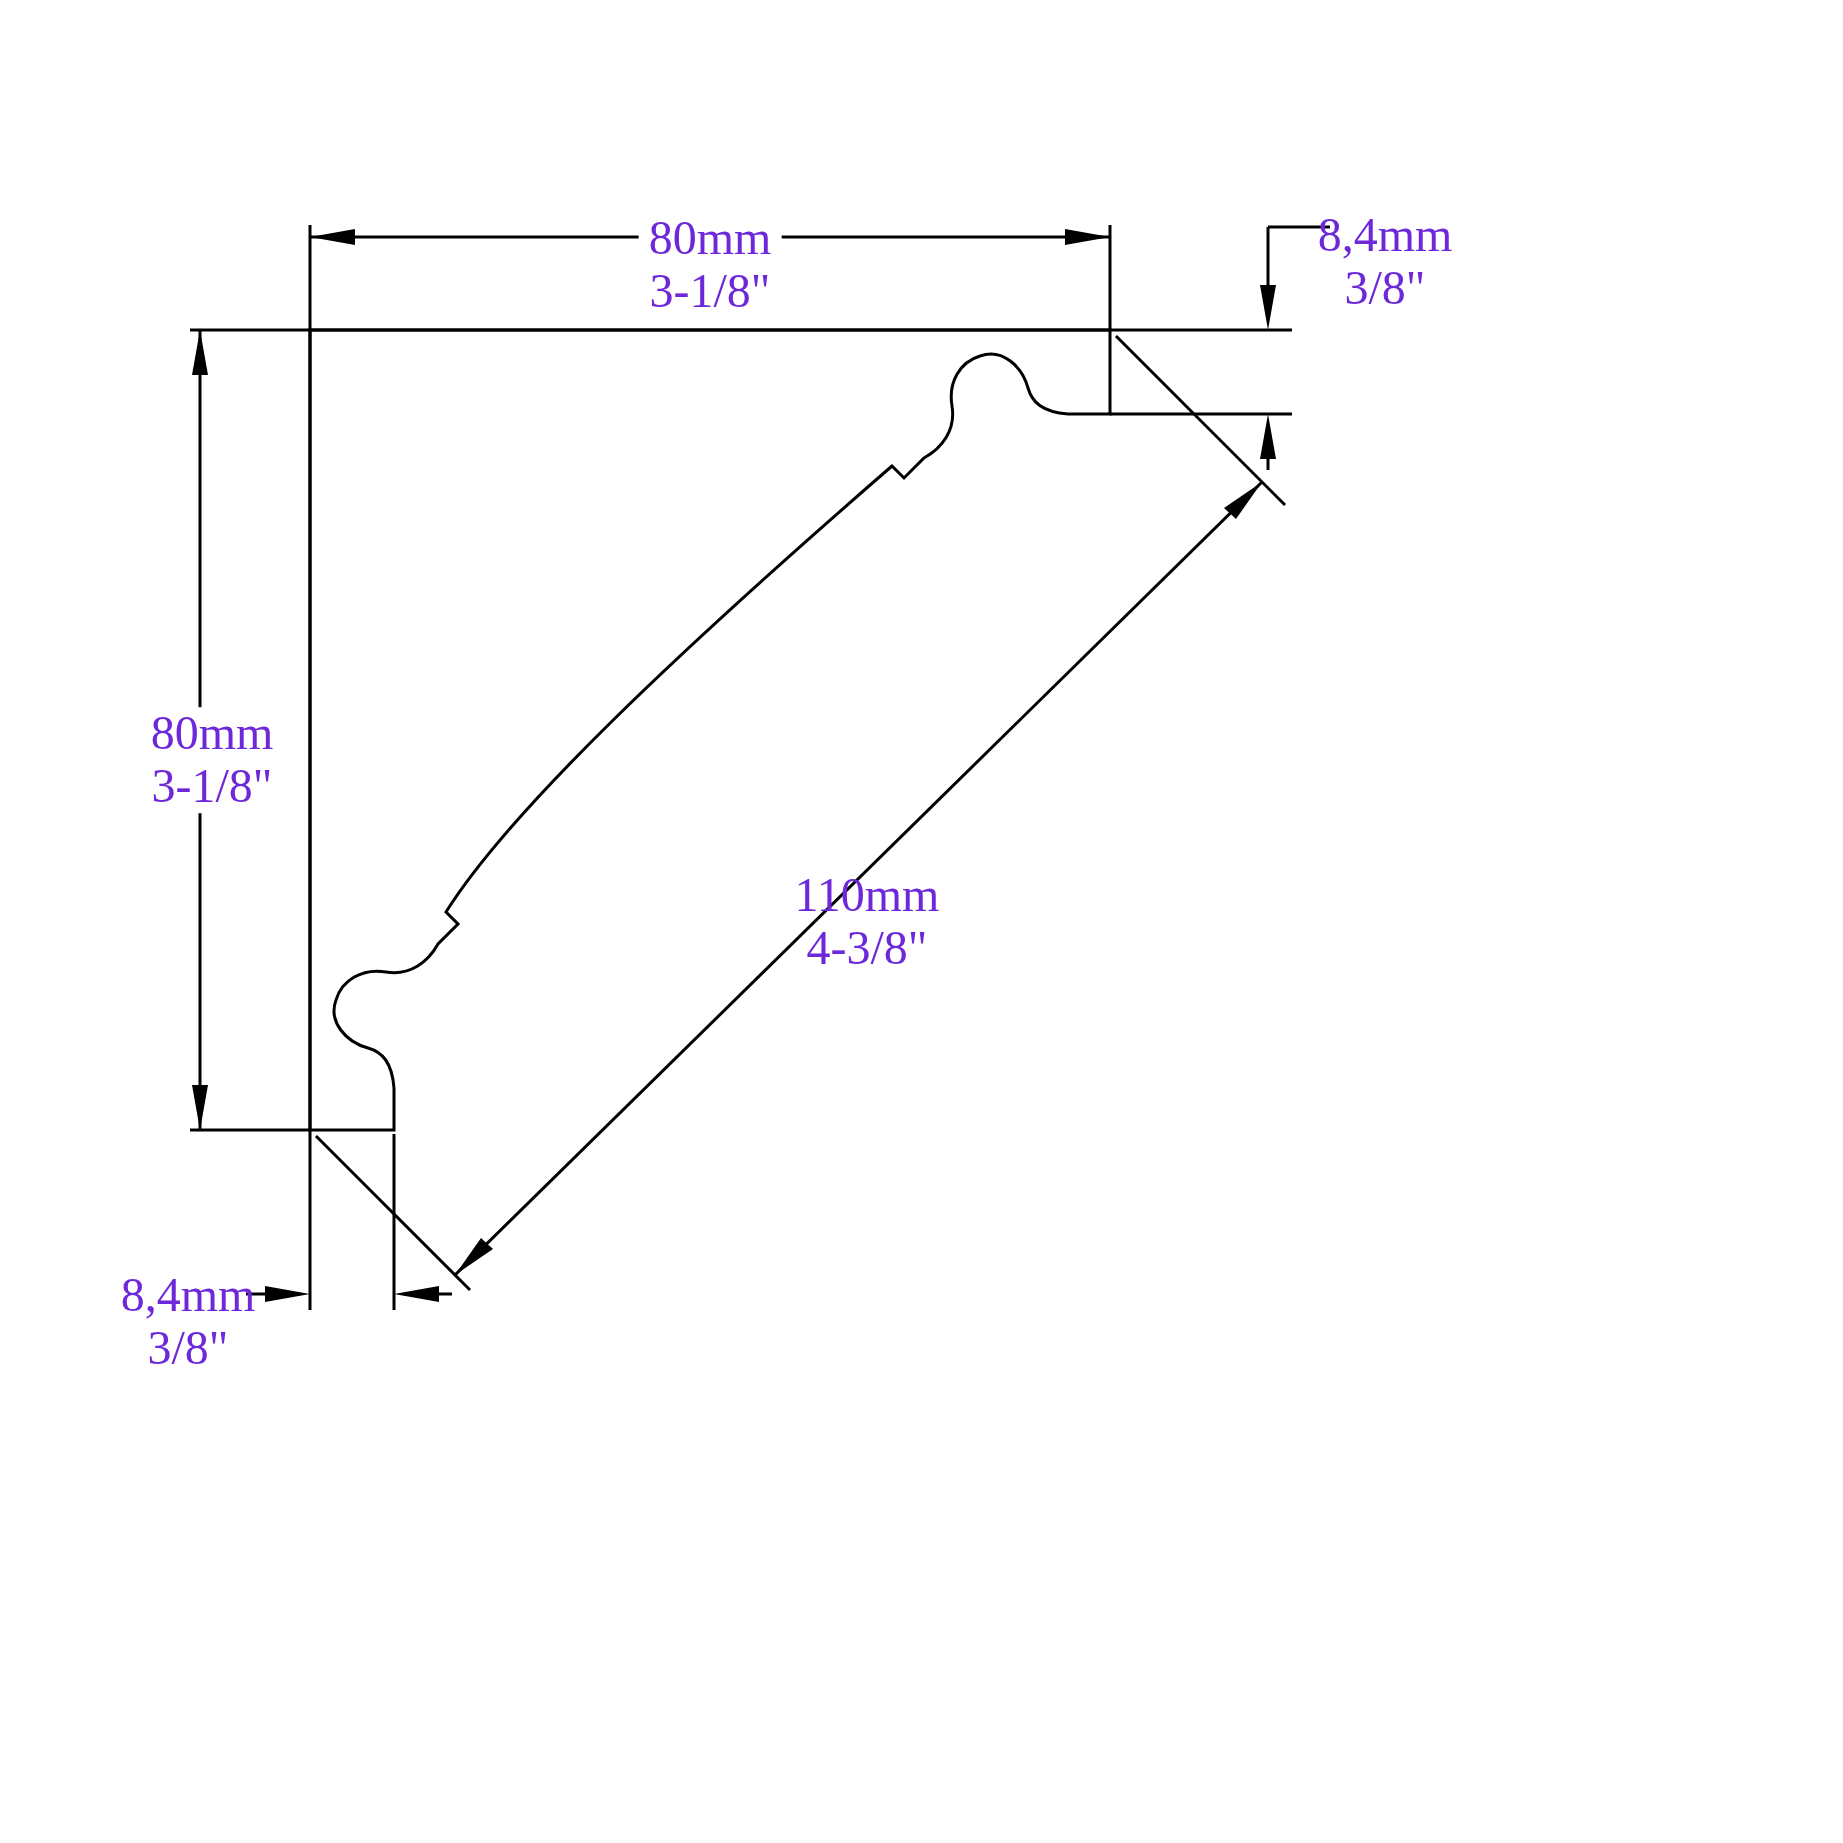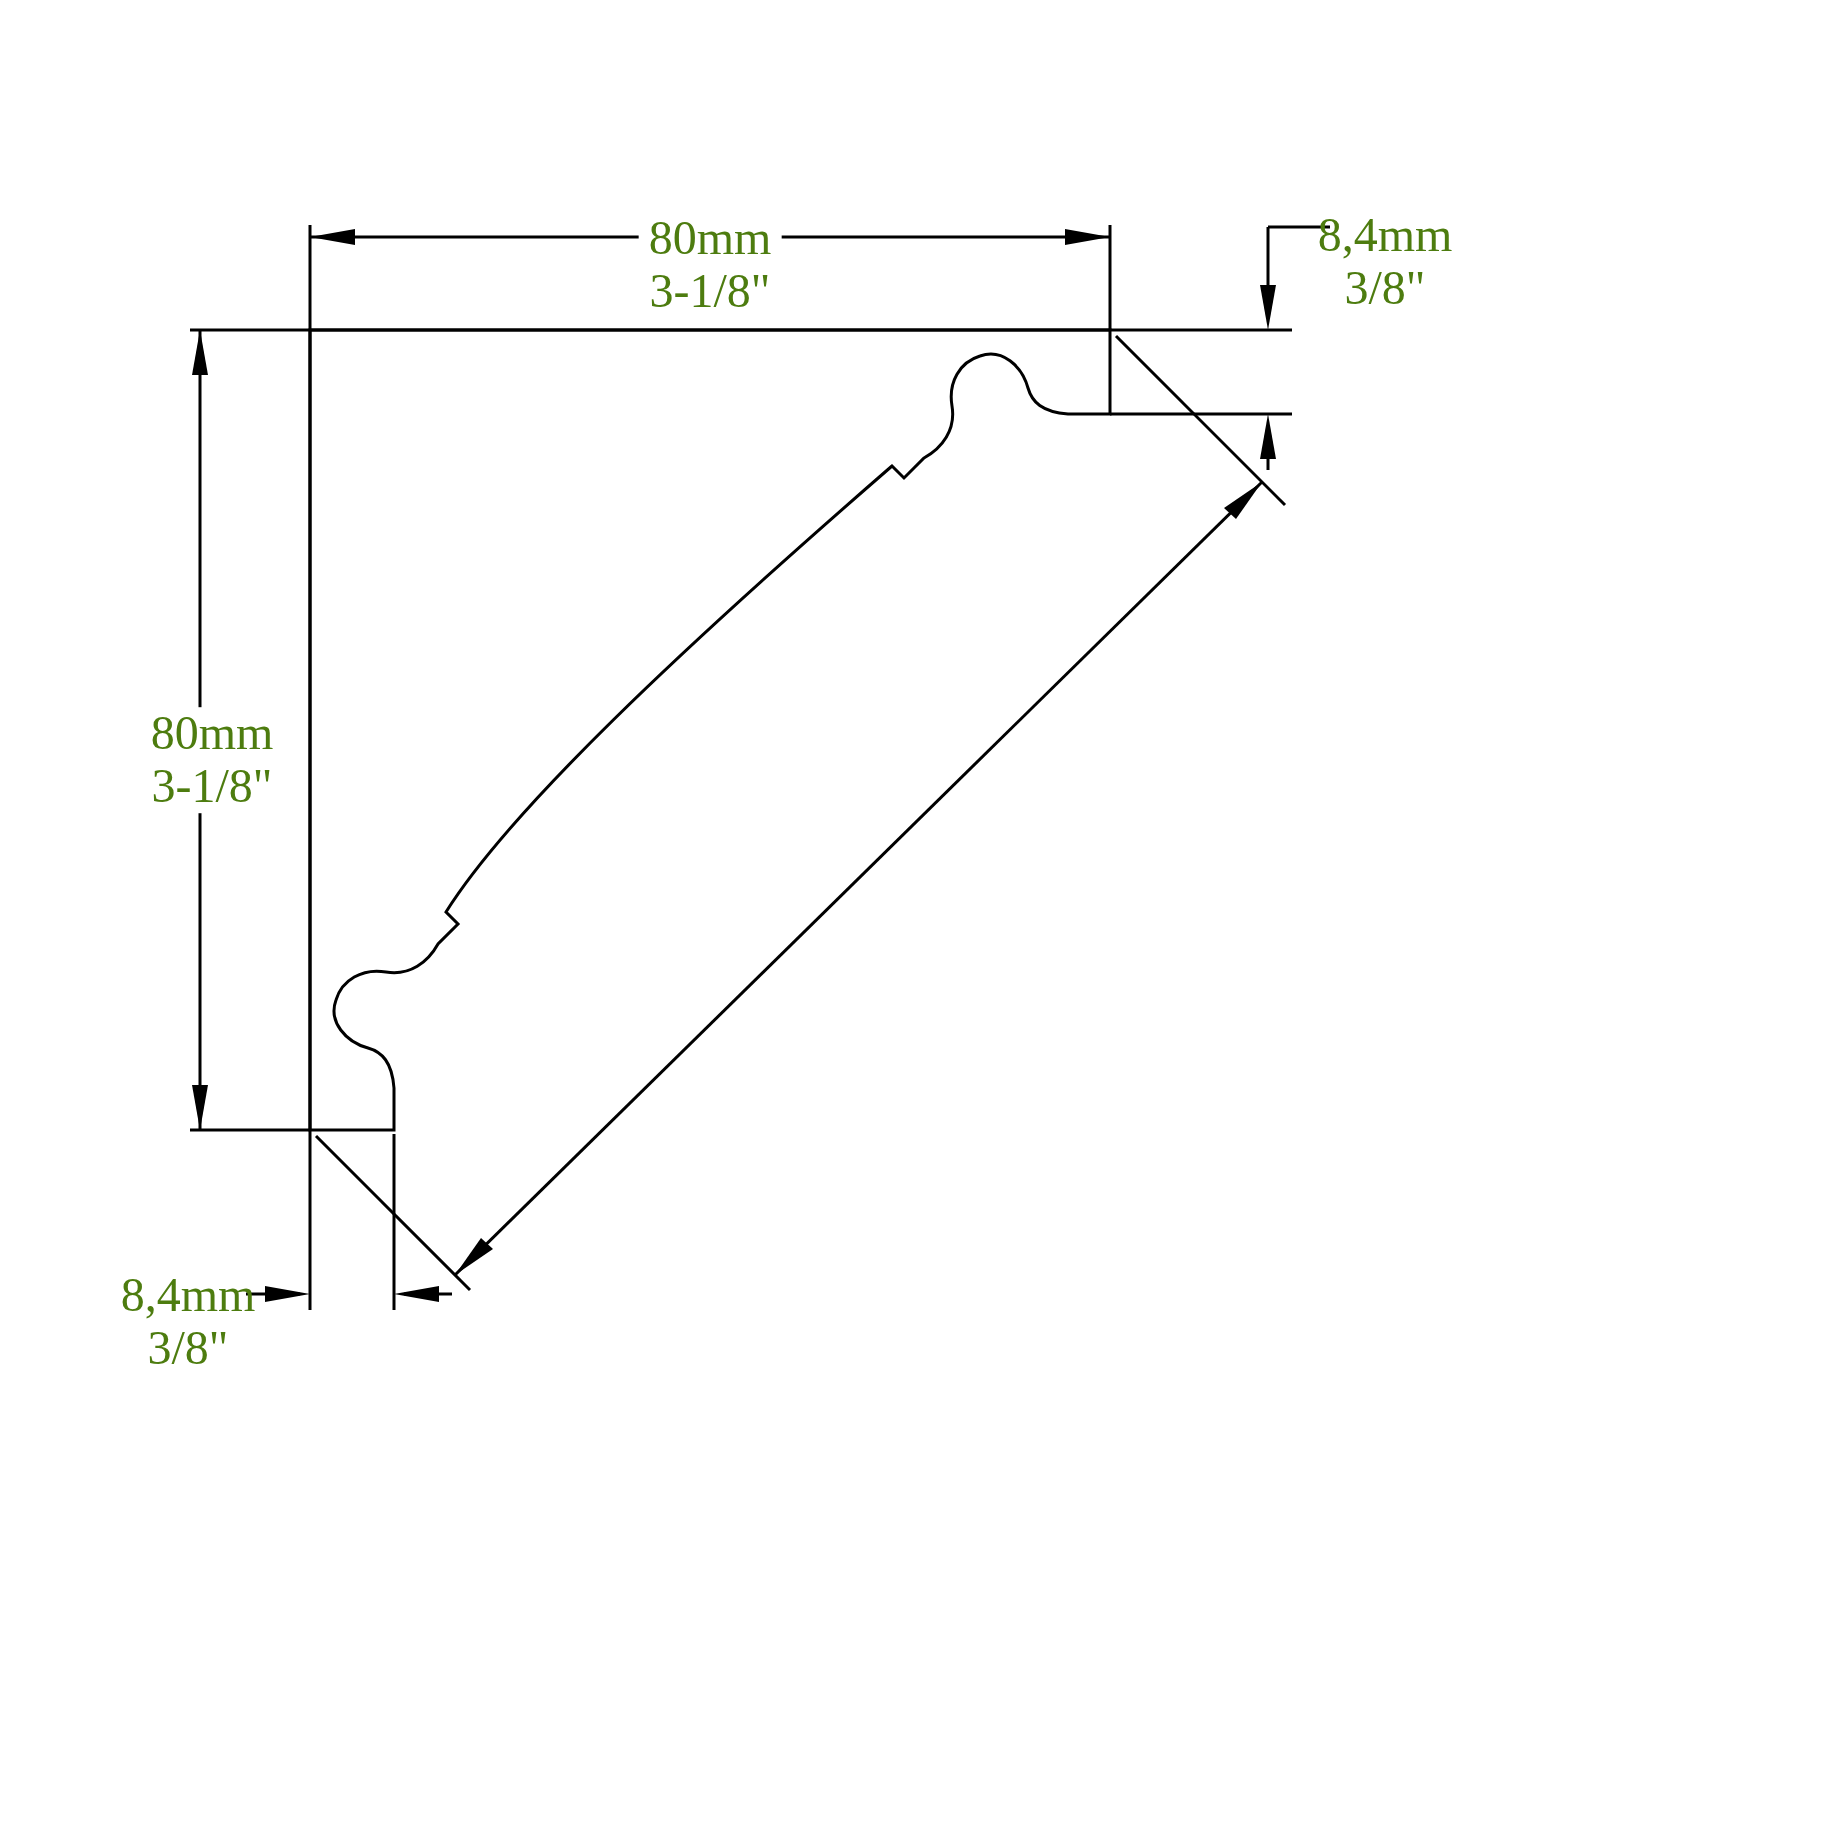--- a/index.html
+++ b/index.html
@@ -2,21 +2,21 @@
 <html><head>
 <meta charset="utf-8">
 <style>
   html, body { margin: 0; padding: 0; background: #ffffff; }
   .canvas {
     position: relative;
     width: 1589px;
     height: 1843px;
     background: #ffffff;
     font-family: "Liberation Serif", serif;
-    color: #4d7c0f;
+    color: #6d28d9;
   }
   svg.drawing { position: absolute; left: 0; top: 0; }
   svg.drawing line, svg.drawing path {
     stroke: #000;
     stroke-width: 3;
     fill: none;
     stroke-linecap: butt;
     stroke-linejoin: miter;
   }
   svg.drawing polygon { fill: #000; stroke: none; }
@@ -125,14 +125,18 @@
   <div class="dim-label" style="left:1385px; top:262px;">
     <div>8,4mm</div>
     <div>3/8"</div>
   </div>
 
   <div class="dim-label" style="left:188px; top:1322px;">
     <div>8,4mm</div>
     <div>3/8"</div>
   </div>
 
+  <div class="dim-label" style="left:867px; top:922px;">
+    <div>110mm</div>
+    <div>4-3/8"</div>
+  </div>
 
 </div>
 
 </body></html>

